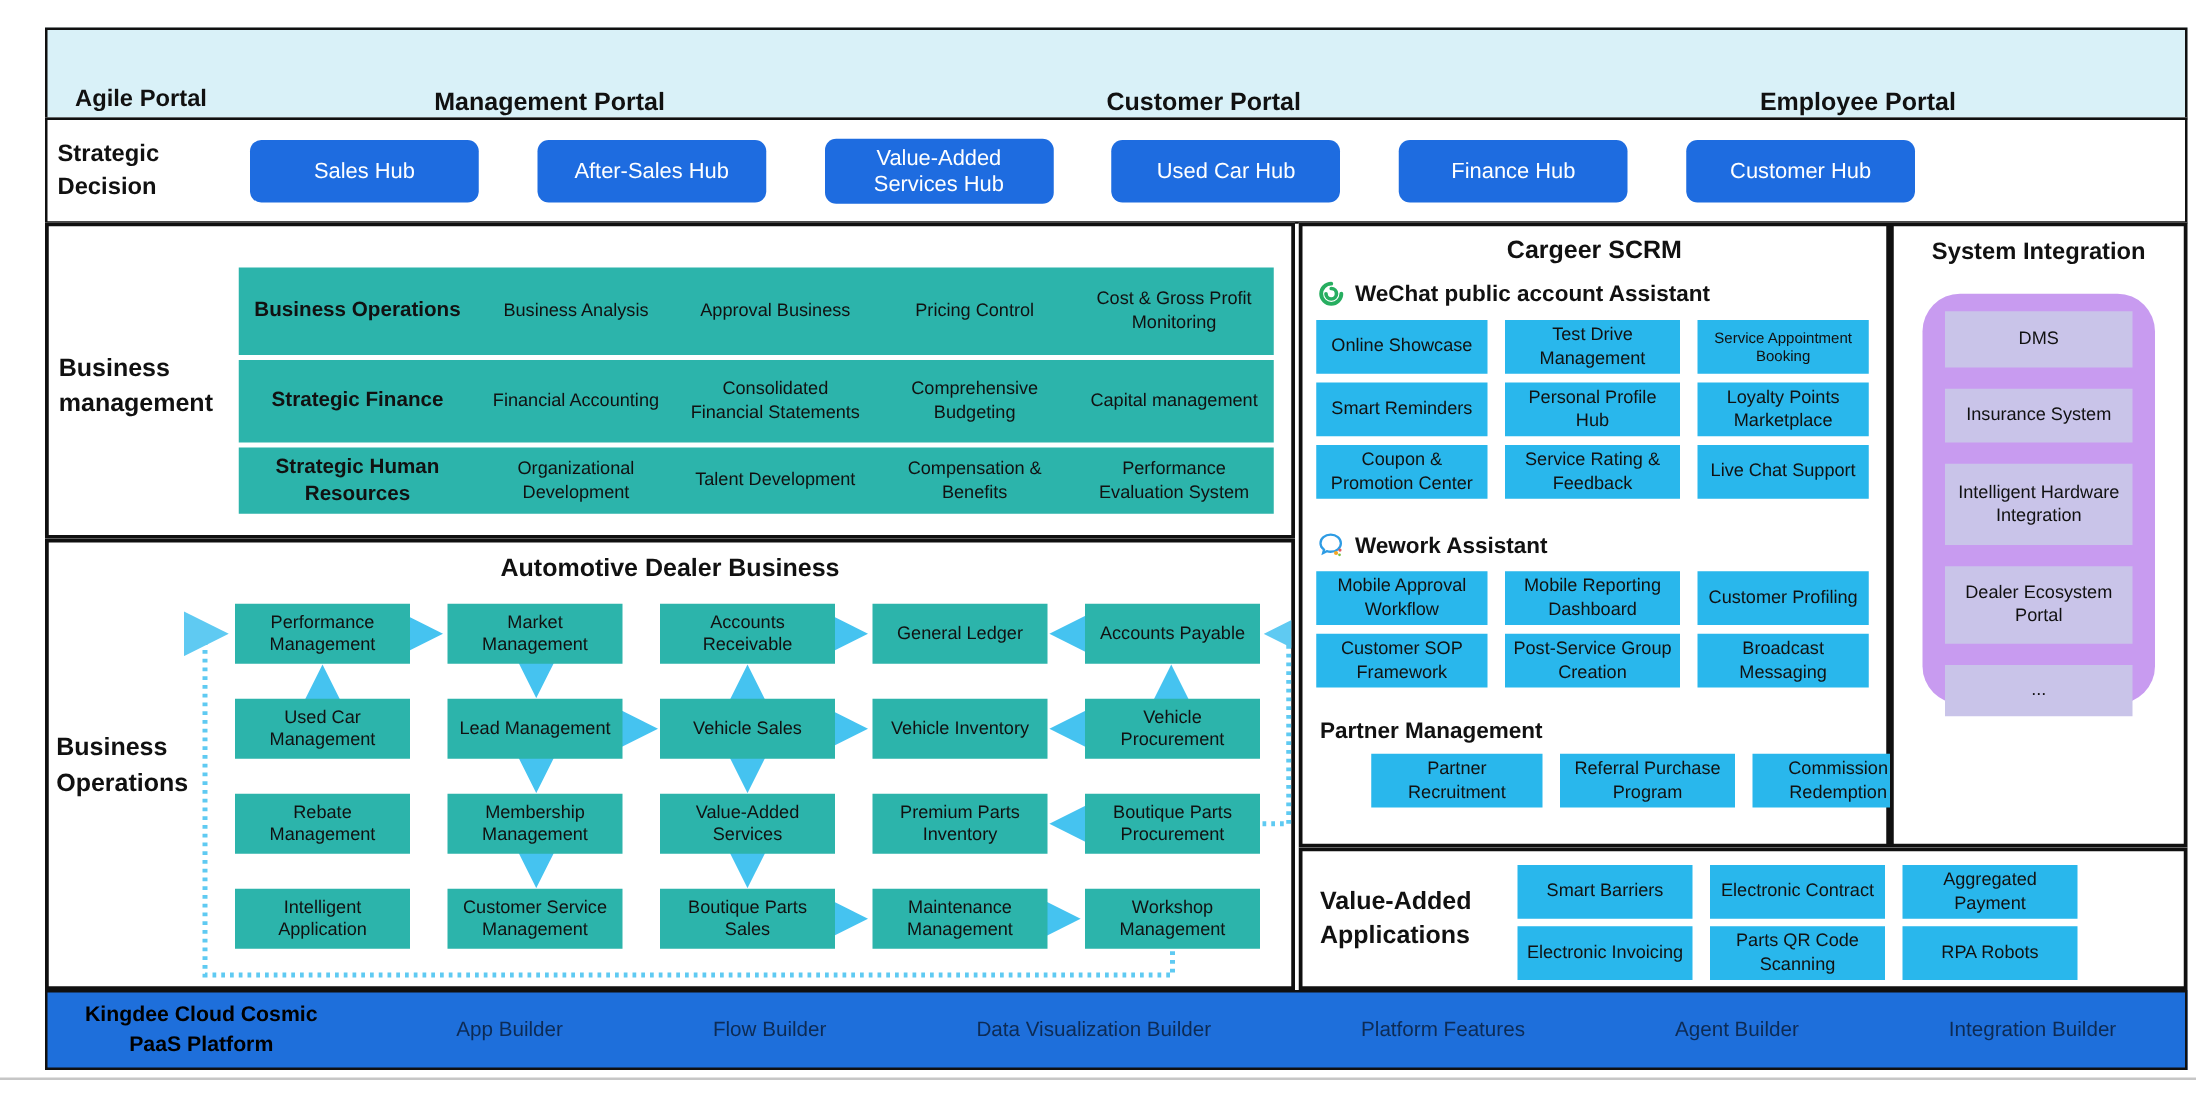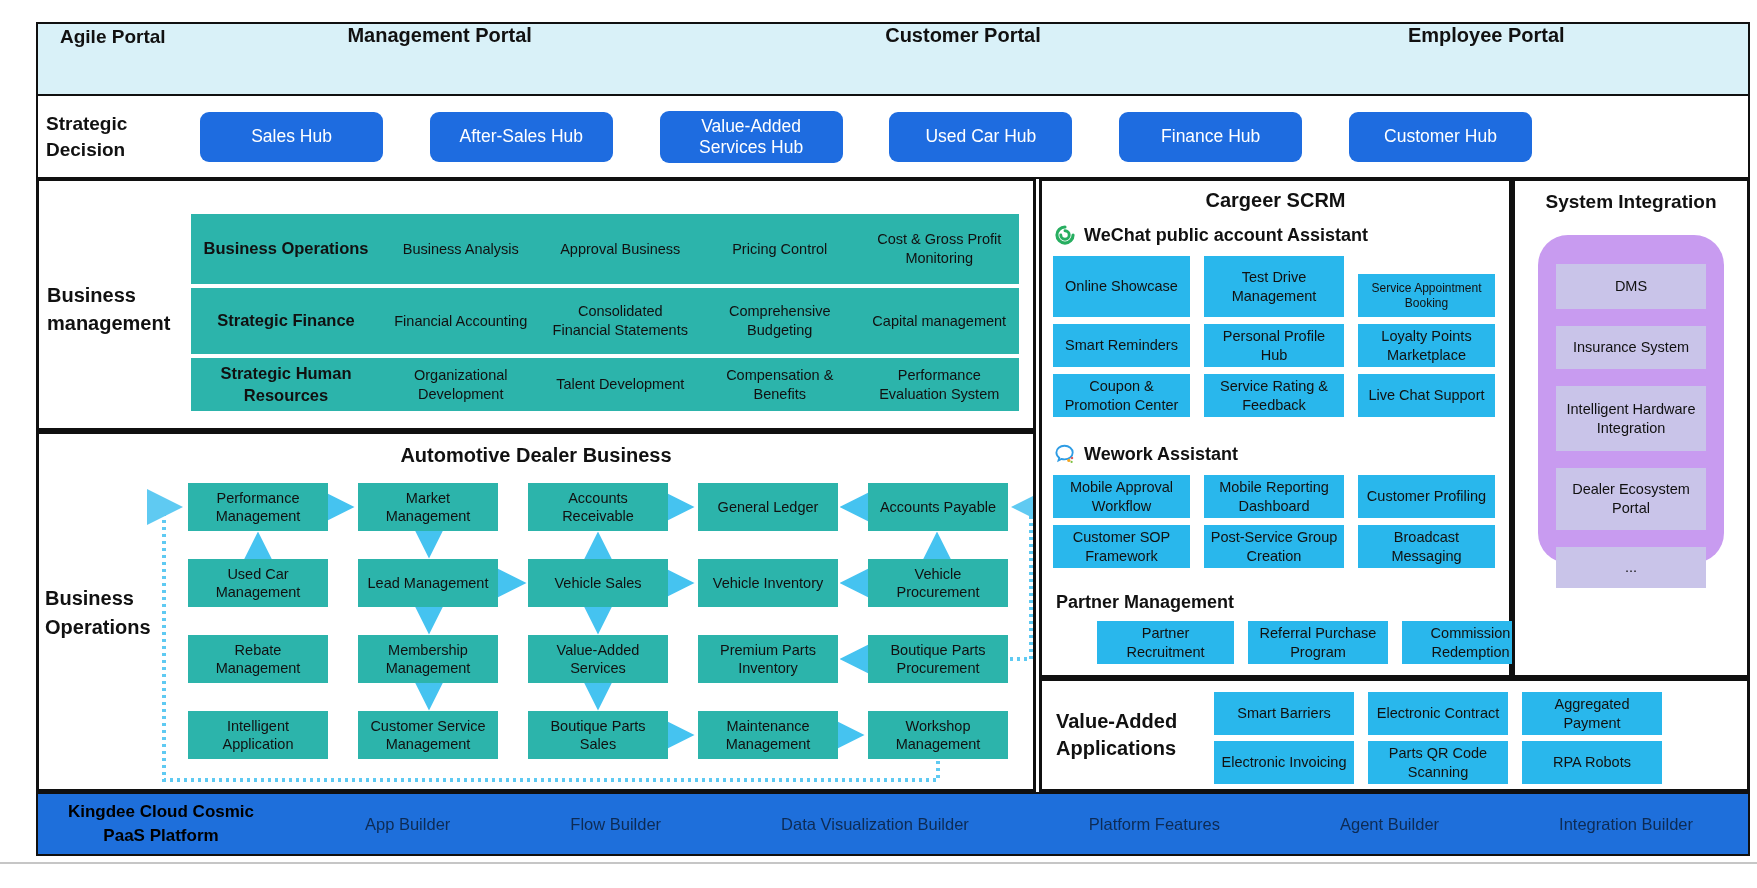--- a/index.html
+++ b/index.html
@@ -2,21 +2,21 @@
 <html><head>
 <meta charset="utf-8">
 <style>
   html,body { margin:0; padding:0; background:#fff; }
   .stage { position:relative; width:1757px; height:888px; background:#ffffff;
            font-family:"Liberation Sans",sans-serif; color:#111; overflow:hidden; }
   .panel { position:absolute; border:3px solid #101010; background:#fff; box-sizing:border-box; }
 
   
   .header { left:36px; top:22px; width:1714px; height:74px; background:#d9f1f8;
-            border-width:2px; display:flex; align-items:flex-start; }
+            border-width:2px; display:flex; align-items:flex-end; }
   .agile { width:118px; padding-left:22px; font-weight:bold; font-size:19px; line-height:1.4; }
   .portal { flex:1; text-align:center; font-weight:bold; font-size:20px; }
 
   
   .strategic { left:36px; top:94px; width:1714px; height:85px; border-width:2px;
                display:flex; align-items:center; }
   .strategic-label { width:128px; padding-left:8px; font-weight:bold; font-size:19px; line-height:1.35; }
   .hubs { flex:1; display:flex; justify-content:space-between; align-items:center; margin:0 216px 0 26px; }
   .hub { width:183px; min-height:50px; background:#1e6ce0; border-radius:9px; color:#fff;
          font-size:17.5px; display:flex; align-items:center; justify-content:center;
@@ -45,29 +45,29 @@
   
   .scrm-panel { left:1039px; top:178px; width:473px; height:500px; }
   .scrm-title { text-align:center; font-weight:bold; font-size:20px; margin-top:8px; }
   .assist-header { display:flex; align-items:center; gap:8px; margin:12px 0 0 12px;
                    font-weight:bold; font-size:18px; }
   .assist-header .ic { display:flex; align-items:center; }
   .grid3 { display:grid; grid-template-columns:137px 140px 137px; column-gap:14px; row-gap:7px;
            margin:10px 0 0 11px;border-radius:16px; }
   .cell { background:#29b7ec; min-height:43px; display:flex; align-items:center; justify-content:center;
           text-align:center; font-size:14.5px; line-height:1.25; padding:2px 4px; box-sizing:border-box; }
-  .cell.small { font-size:12px;margin-top:18px; }
+  .cell.small { font-size:12px; }
   .mt26 { margin-top:26px; }
   .partner-title { font-weight:bold; font-size:18px; margin:24px 0 0 14px; }
 
   
   .si-panel { left:1512px; top:178px; width:238px; height:500px; }
   .si-title { text-align:center; font-weight:bold; font-size:19px; margin-top:10px; }
   .si-purple { width:186px; height:328px; margin:22px auto 0; background:#c89bf0; border-radius:30px;
-               display:flex; flex-direction:column; align-items:center; padding-top:29px; gap:17px;
+               display:flex; flex-direction:column; align-items:center; padding-top:14px; gap:17px;
                box-sizing:border-box; }
   .si-box { width:150px; background:#c9c4e9; display:flex; align-items:center; justify-content:center;
             text-align:center; font-size:14.5px; line-height:1.3; flex-shrink:0; }
   .si-h0{height:45px}.si-h1{height:43px}.si-h2{height:65px}.si-h3{height:62px}.si-h4{height:41px}
 
   
   .va-panel { left:1039px; top:678px; width:711px; height:114px; }
   .va-label { position:absolute; left:14px; top:50%; transform:translateY(-50%); width:165px;
               font-weight:bold; font-size:20px; line-height:1.35; }
   .va-grid { position:absolute; left:172px; top:11px; display:grid;

